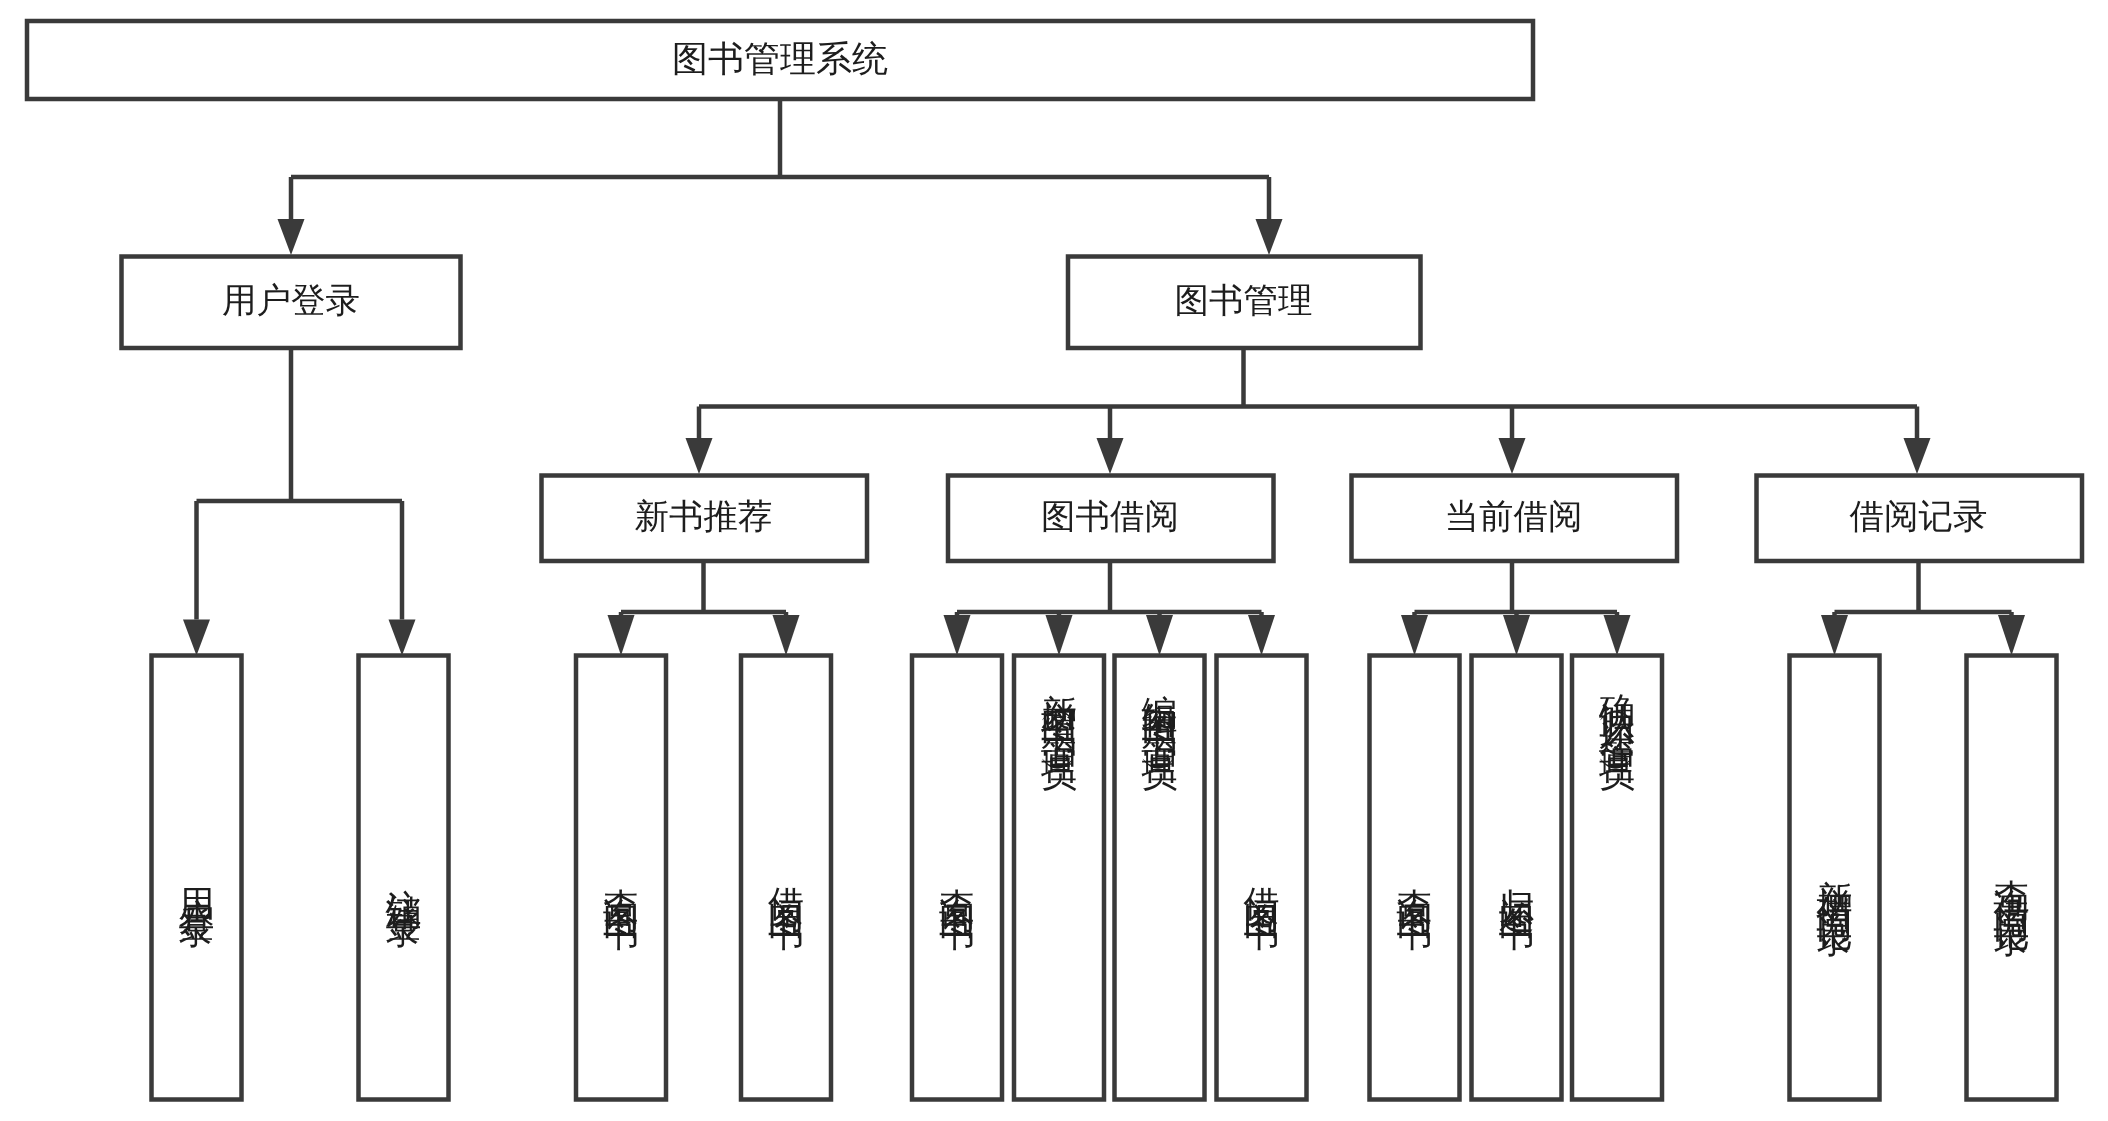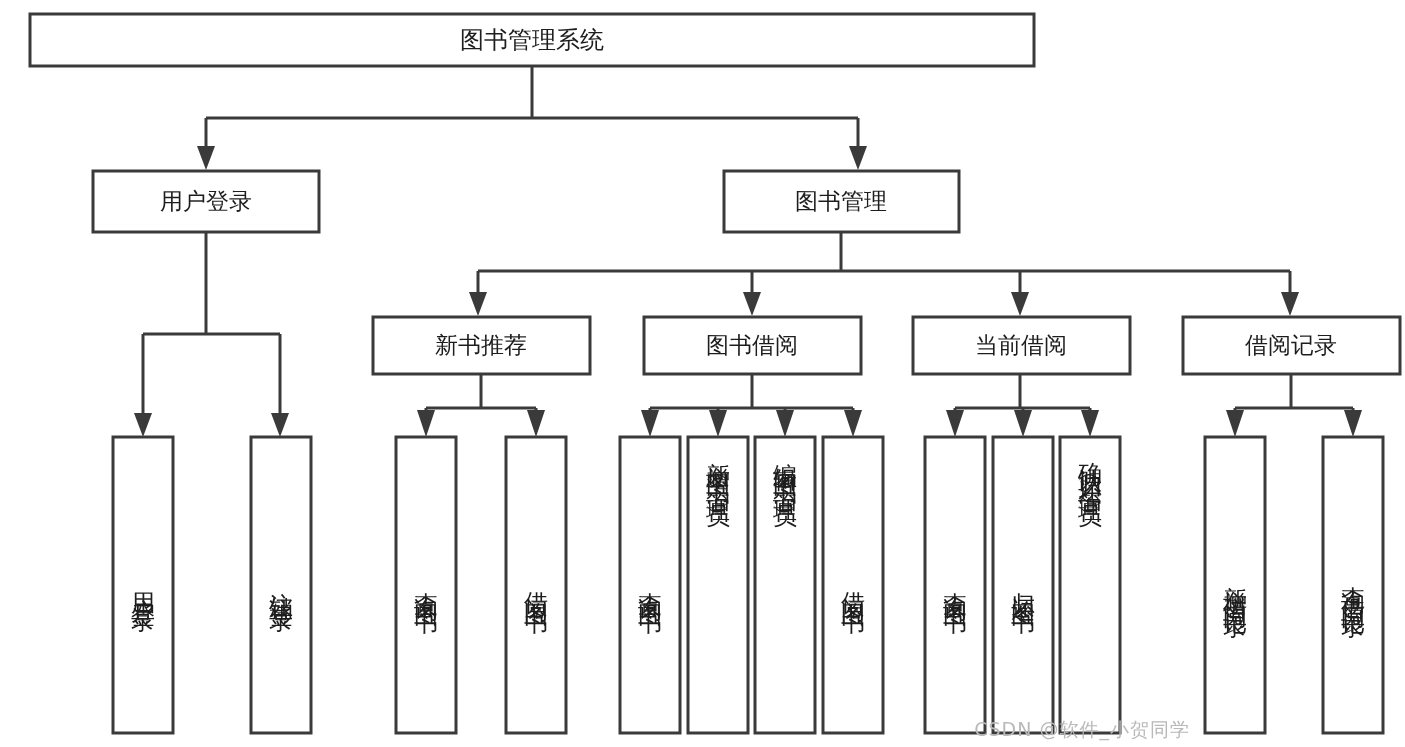--- a/index.html
+++ b/index.html
@@ -1,21 +1,21 @@
 <!DOCTYPE html>
 <html><head>
 <meta charset="utf-8">
 <style>
   html,body{margin:0;padding:0;background:#ffffff;}
   body{
     width:1405px;height:747px;overflow:hidden;
     font-family:"DejaVu Sans","Liberation Sans",sans-serif;
     position:relative;
   }
-  #stage{position:absolute;left:12px;top:0;width:1186px;height:747px;}
+  #stage{position:absolute;left:0;top:0;width:1186px;height:747px;}
   svg{display:block;}
   .bx{fill:#ffffff;stroke:#3a3a3a;stroke-width:3;}
   .ln{stroke:#3a3a3a;stroke-width:3;fill:none;stroke-linecap:butt;}
   .ar{fill:#3a3a3a;stroke:none;}
   .lbl{
     font-family:"DejaVu Sans","Liberation Sans",sans-serif;
     fill:#1d1d1d;
     font-size:23px;
     text-anchor:middle;
     dominant-baseline:middle;
@@ -212,15 +212,14 @@
   <div class="vbox-wrap" style="left:1048px;top:443px;width:60px;height:290px;">
     <span class="vtext">确认归还（管理员）</span>
   </div>
   <div class="vbox-wrap" style="left:1193px;top:437px;width:60px;height:296px;align-items:center;">
     <span class="vtext">新增借阅记录</span>
   </div>
   <div class="vbox-wrap" style="left:1311px;top:437px;width:60px;height:296px;align-items:center;">
     <span class="vtext">查询借阅记录</span>
   </div>
 
-  <div class="watermark">CSDN @软件_小贺同学</div>
 
 </div>
 
 </body></html>

